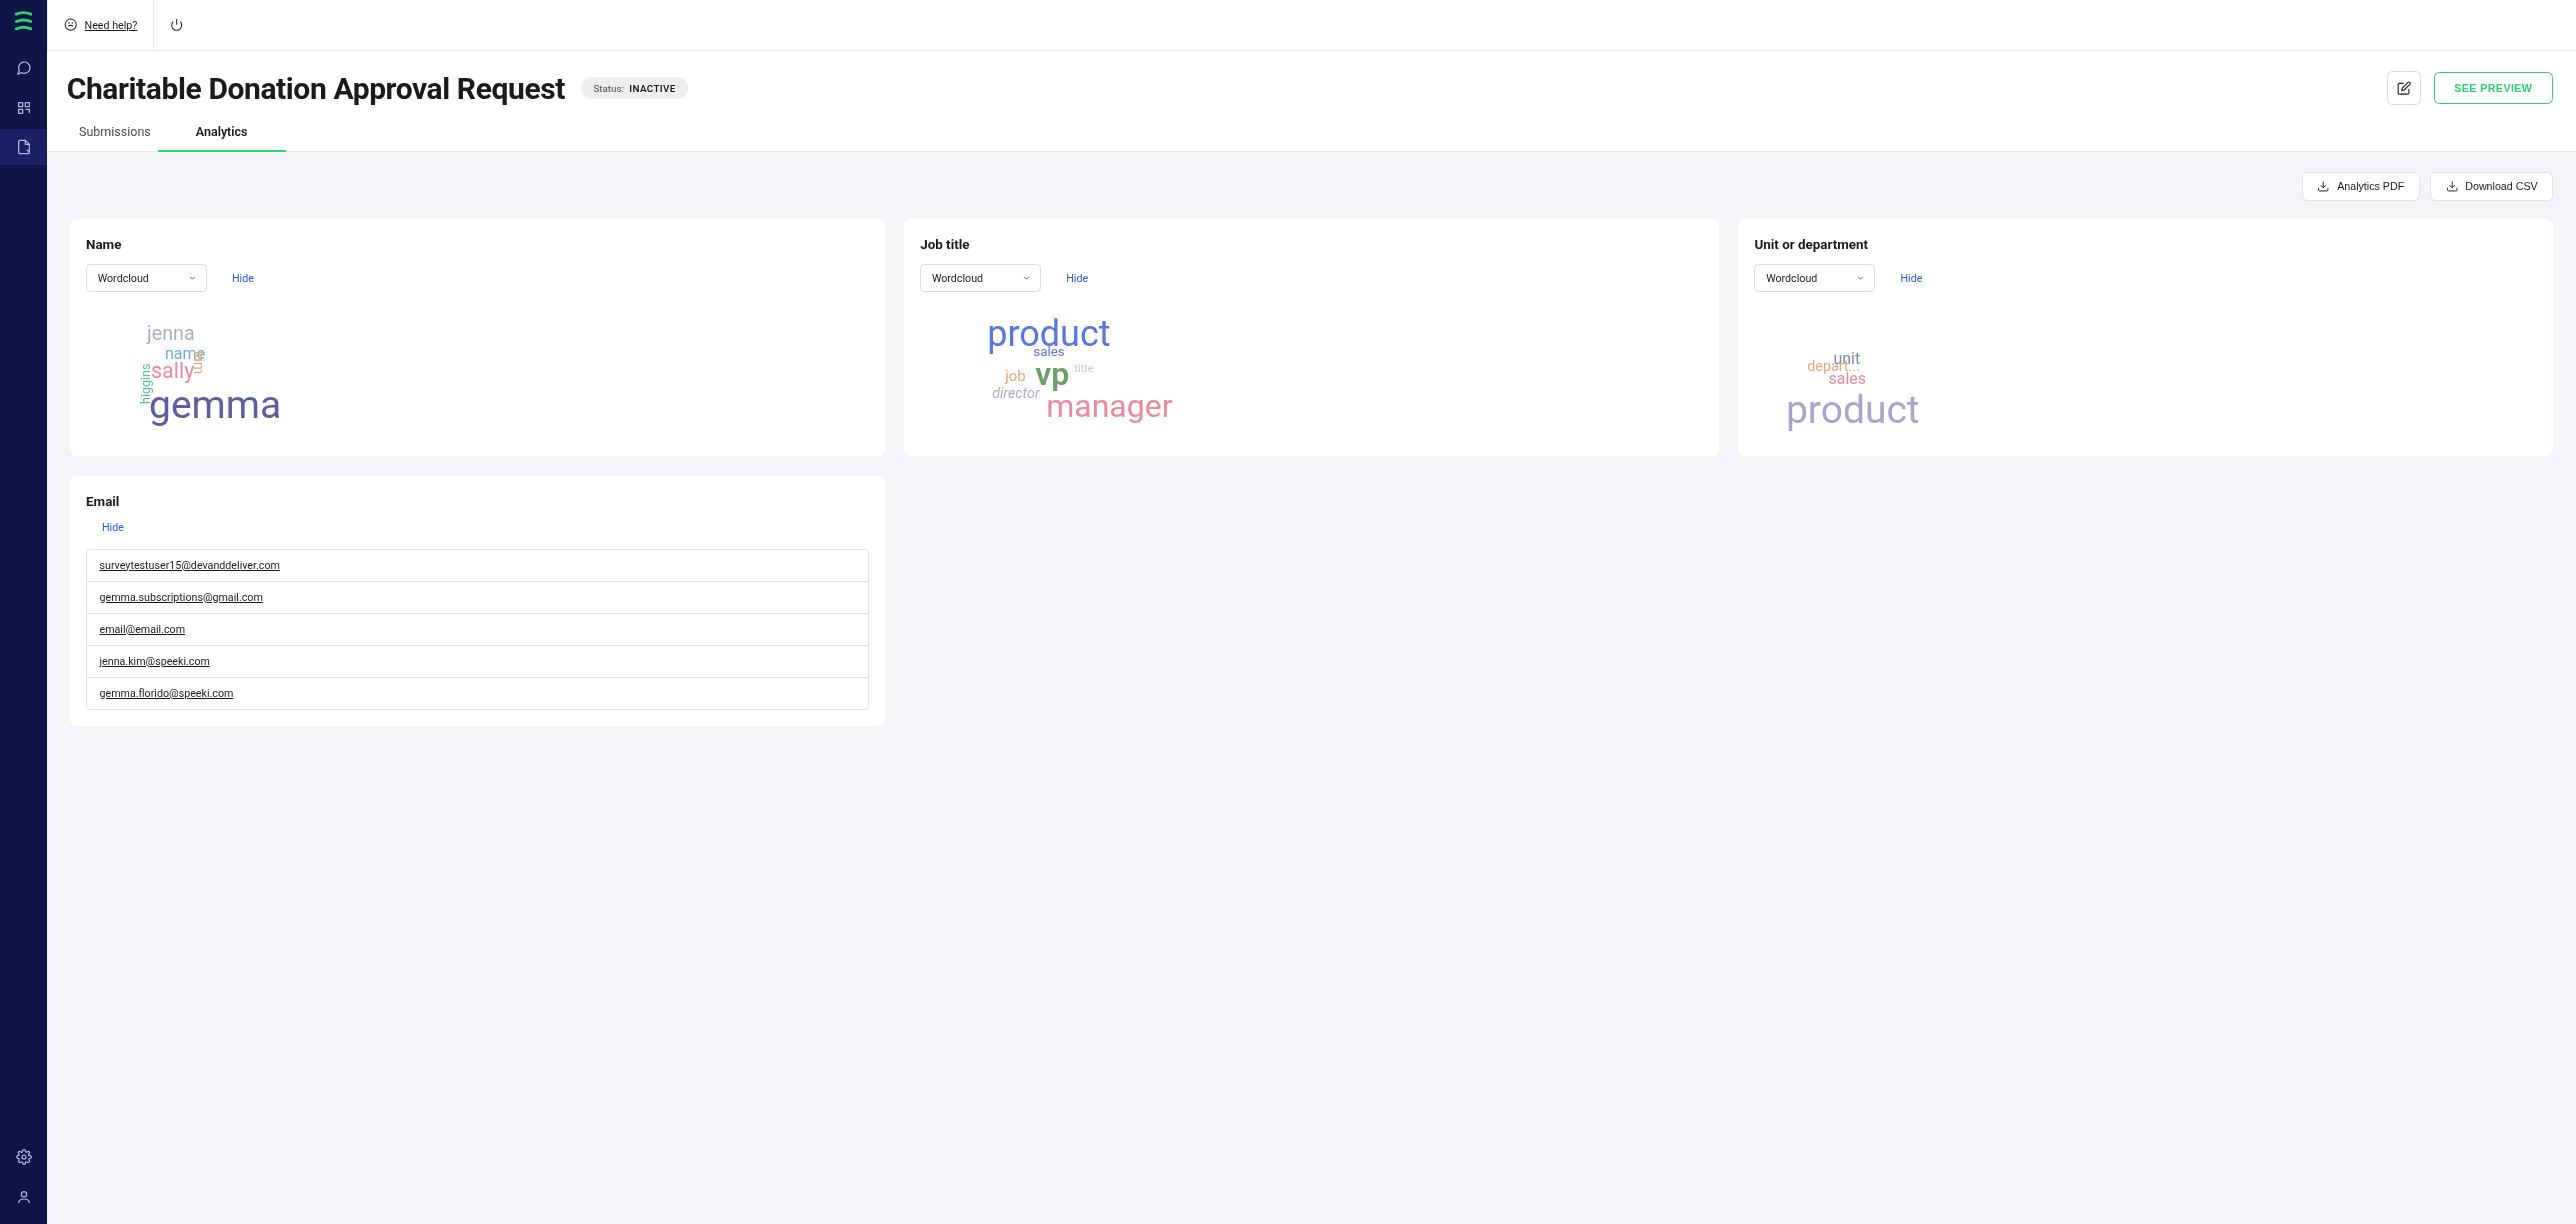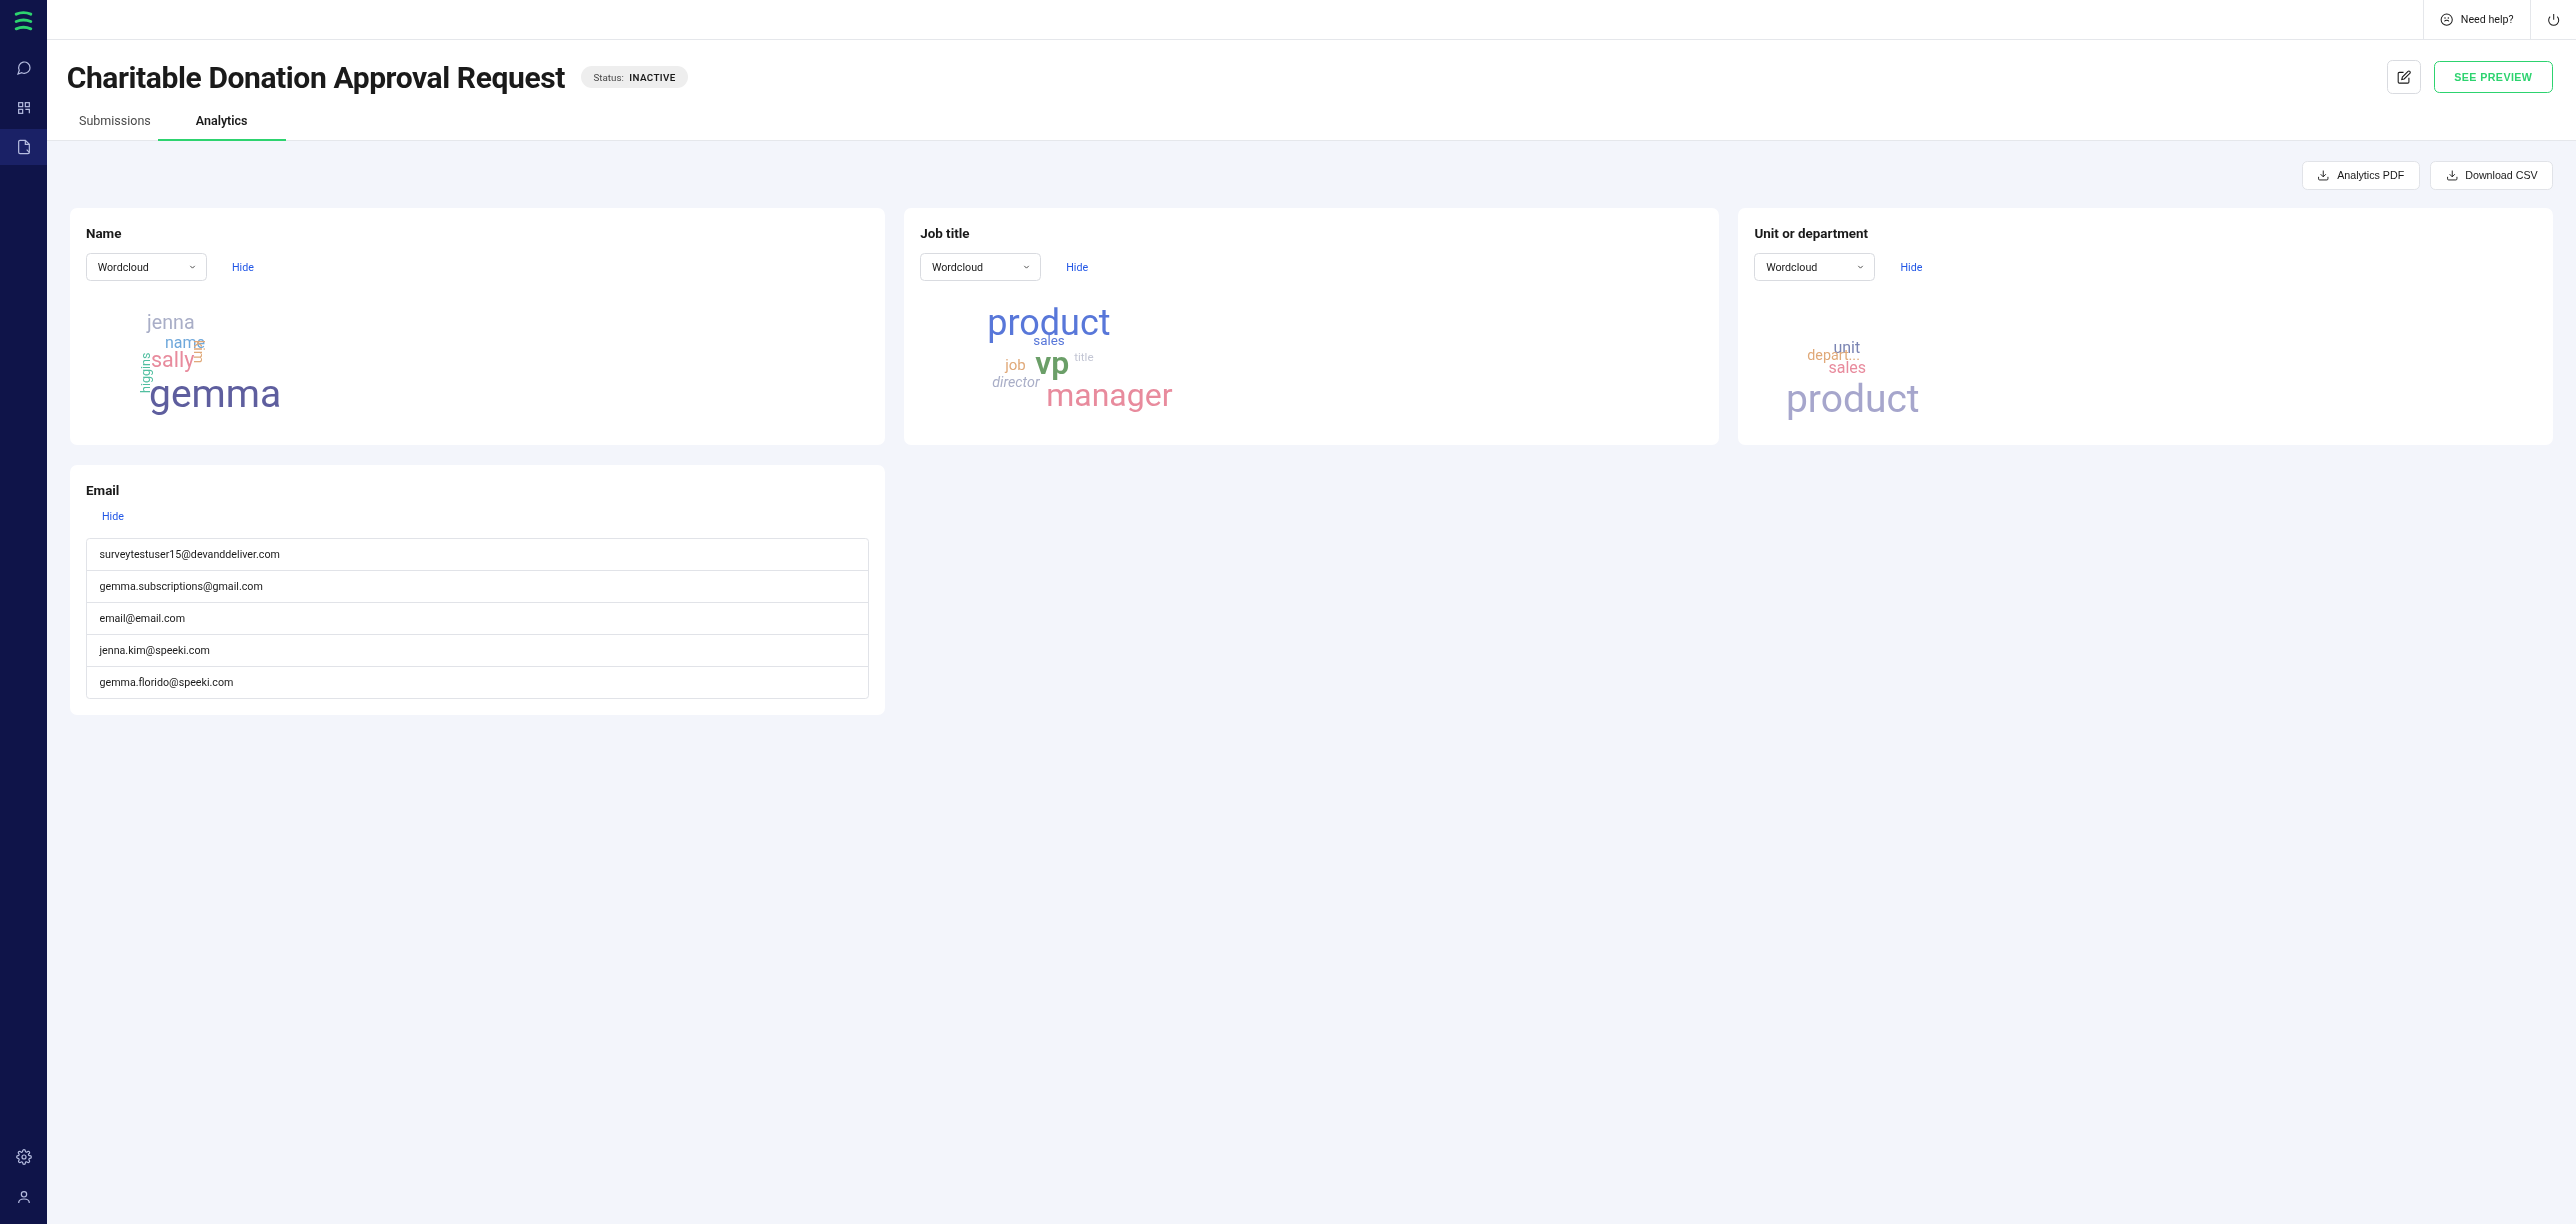--- a/index.html
+++ b/index.html
@@ -36,23 +36,23 @@
   color: #b6bde0;
   cursor: pointer;
 }
 .sidebar .nav-item.active { background: #1a2166; }
 .sidebar .nav-item svg { width:16px; height:16px; }
 .sidebar .bottom-nav { margin-top:auto; margin-bottom:9px; display:flex; flex-direction:column; align-items:center; gap:3.6px; width:100%; }
 
 .main { margin-left:47px; flex:1; display:flex; flex-direction:column; }
 
 .topbar {
-  height: 40px;
+  height: 51px;
   border-bottom: 0.9px solid #e5e7eb;
-  display:flex; align-items:center; justify-content:flex-end;
+  display:flex; align-items:center; text-decoration:underline;
 }
 .topbar .help {
   height:100%; border-left:0.9px solid #e5e7eb;
   display:flex; align-items:center; gap:7.2px; padding:0 16px;
   font-size:10.7px; color:#1a1a1a; cursor:pointer;
 }
 .topbar .power {
   height:100%; border-left:0.9px solid #e5e7eb;
   display:flex; align-items:center; padding:0 16px; cursor:pointer;
 }
@@ -109,21 +109,21 @@
   border:0.9px solid #d9dbe0; border-radius:4.5px; padding:6.3px 25px 6.3px 10.7px;
   font-size:10.7px; background:#fff; cursor:pointer; position:relative; min-width:121px;
   display:flex; align-items:center; justify-content:space-between;
 }
 .select svg { width:9px; height:9px; position:absolute; right:9px; top:50%; transform:translateY(-50%); }
 .hide-link { color:#2257e6; font-size:10.7px; cursor:pointer; }
 
 .wordcloud { position:relative; height:134px; margin-left:36px; margin-top:9px; }
 .wc-word { position:absolute; white-space:nowrap; }
 
-.email-table { border:0.9px solid #e1e3e8; border-radius:3.6px; overflow:hidden; }
+.email-table { border:0.9px solid #e1e3e8; border-radius:3.6px; overflow:hidden; text-decoration:underline;}
 .email-row { padding:9px 12.5px; font-size:10.7px; border-bottom:0.9px solid #e1e3e8; }
 .email-row:last-child { border-bottom:none; }
 
 </style>
 </head>
 <body>
 
 <div class="app">
   <div class="sidebar">
     <div class="logo">

